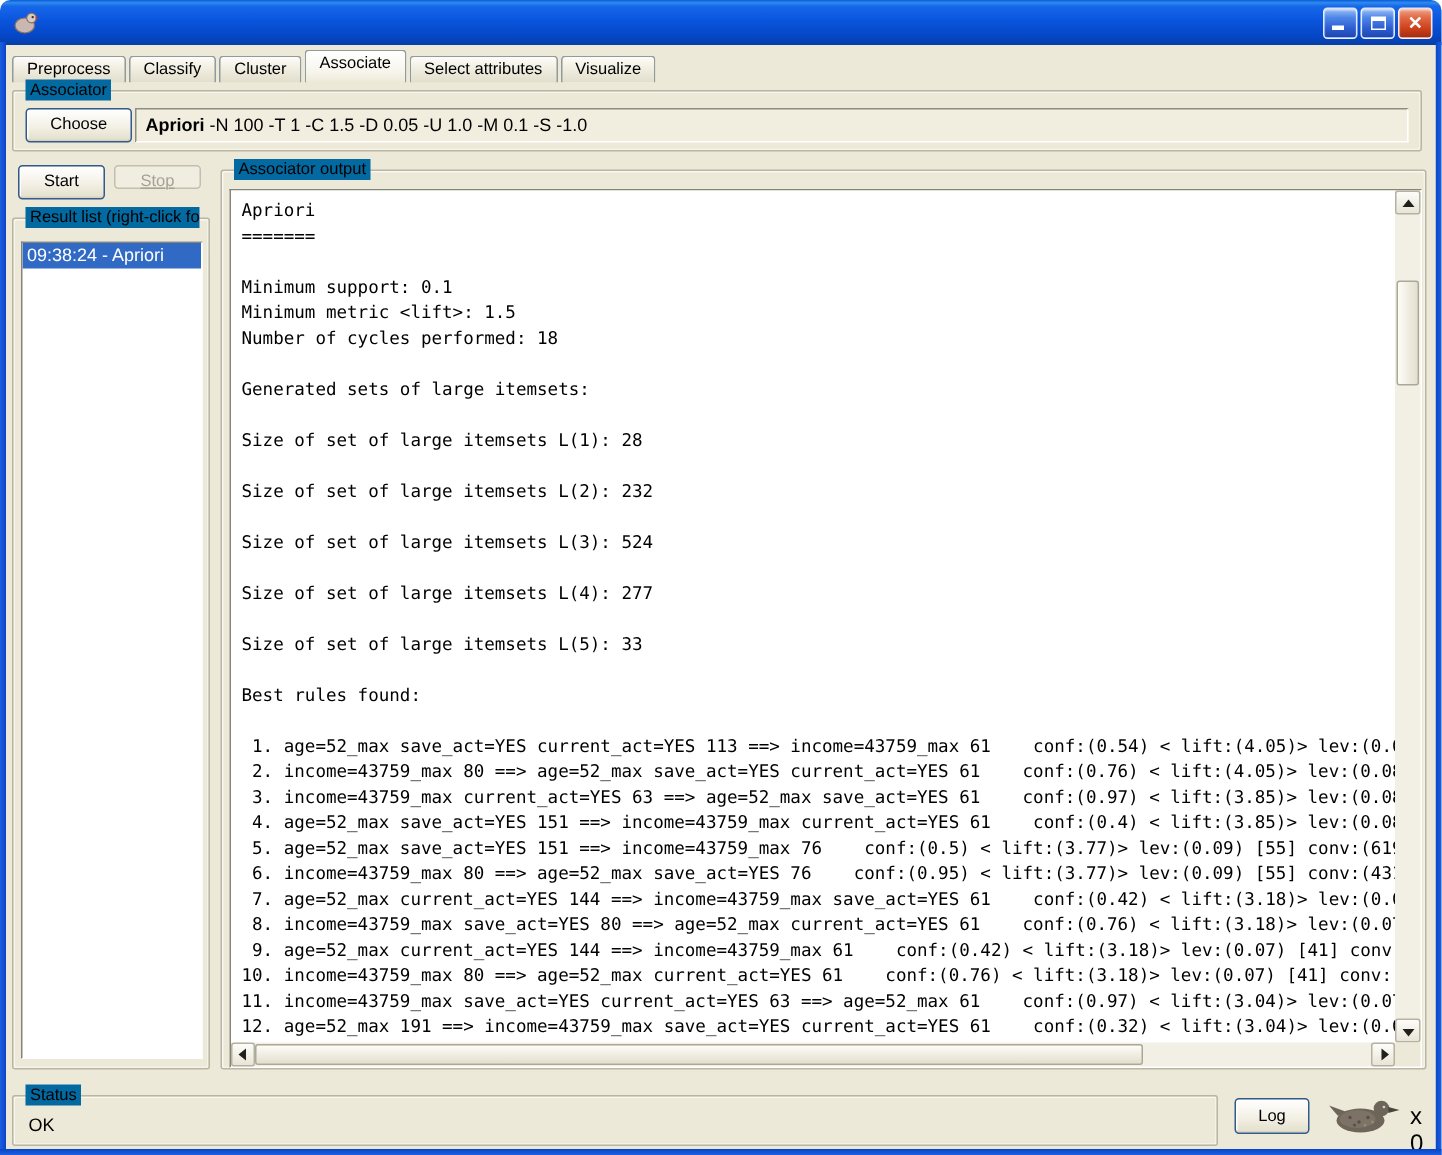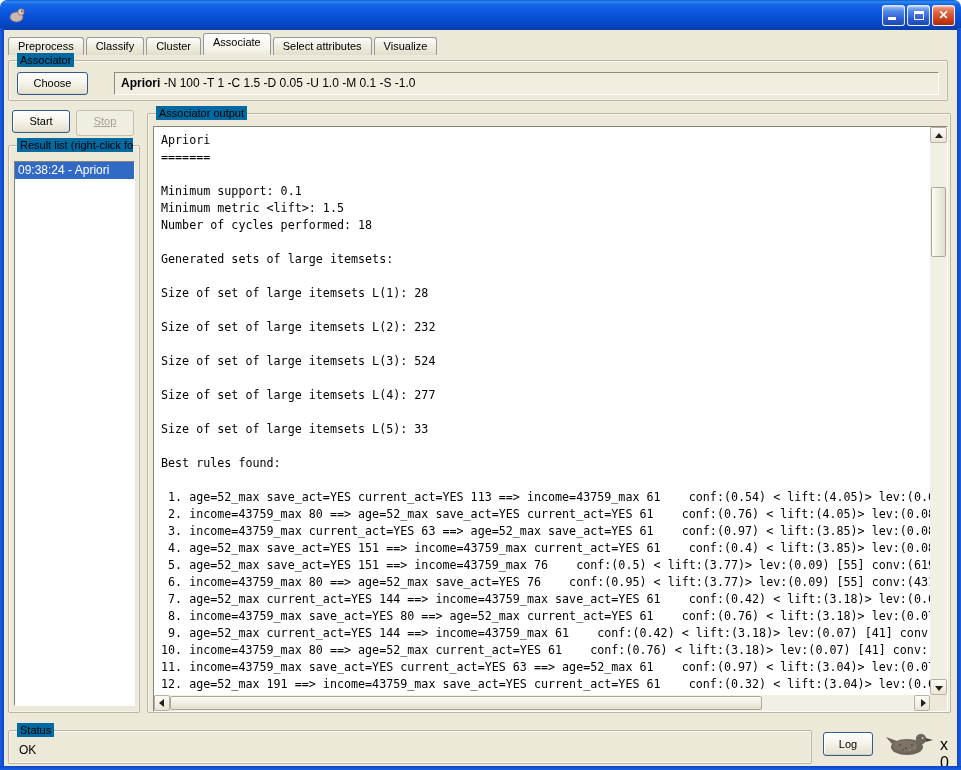--- a/index.html
+++ b/index.html
@@ -53,27 +53,27 @@
   .g-status { left:4px;  top:700px; width:804px; height:34px;padding-left:16px; }
 
   
   .btn { position:absolute; font-size:11px; color:#000; text-align:center;
     border:1px solid #325A8C; border-radius:3px;
     background:linear-gradient(180deg,#FFFFFF 0%,#F3F0E5 55%,#E3DFCC 100%);
     box-shadow:inset 0 -1px 0 #D8D4BE, inset 1px 1px 0 #fff; cursor:default; }
   .btn.disabled { color:#A5A294; border-color:#C2BFAF; background:#F0EEE1; box-shadow:none; }
   .btn-choose { left:8px; top:11px; width:71px; height:23px; line-height:21px; }
   .btn-start  { left:8px;  top:80px; width:58px; height:23px; line-height:21px; }
-  .btn-stop   { left:72px; top:80px; width:58px; height:26px; line-height:21px;text-decoration:underline; }
+  .btn-stop   { left:72px; top:80px; width:58px; height:16px; line-height:21px;text-decoration:underline; }
   .btn-log    { left:819px; top:702px; width:50px; height:24px; line-height:22px; }
 
   
   .scheme { position:absolute; left:81px; top:11px; right:8px; height:23px;
     border:1px solid; border-color:#8E8C7E #FFFFFF #FFFFFF #8E8C7E; background:#F1EEE0;
-    font-size:12px; line-height:21px; padding:0 6px; white-space:nowrap; overflow:hidden;margin-left:24px; }
+    font-size:12px; line-height:21px; padding:0 6px; white-space:nowrap; overflow:hidden; }
   .scheme .name { font-weight:bold; }
 
   
   .listbox { position:absolute; left:5px; top:15px; width:121px; bottom:6px; background:#fff;
     border:1px solid; border-color:#848578 #FFFFFF #FFFFFF #848578; overflow:hidden; }
   .list-item { height:17px; line-height:17px; font-size:12px; padding:0 3px; white-space:nowrap; }
   .list-item.selected { background:#316AC5; color:#fff; }
 
   
   .textarea { position:absolute; left:5px; top:12px; width:795px; height:586px; background:#fff;

